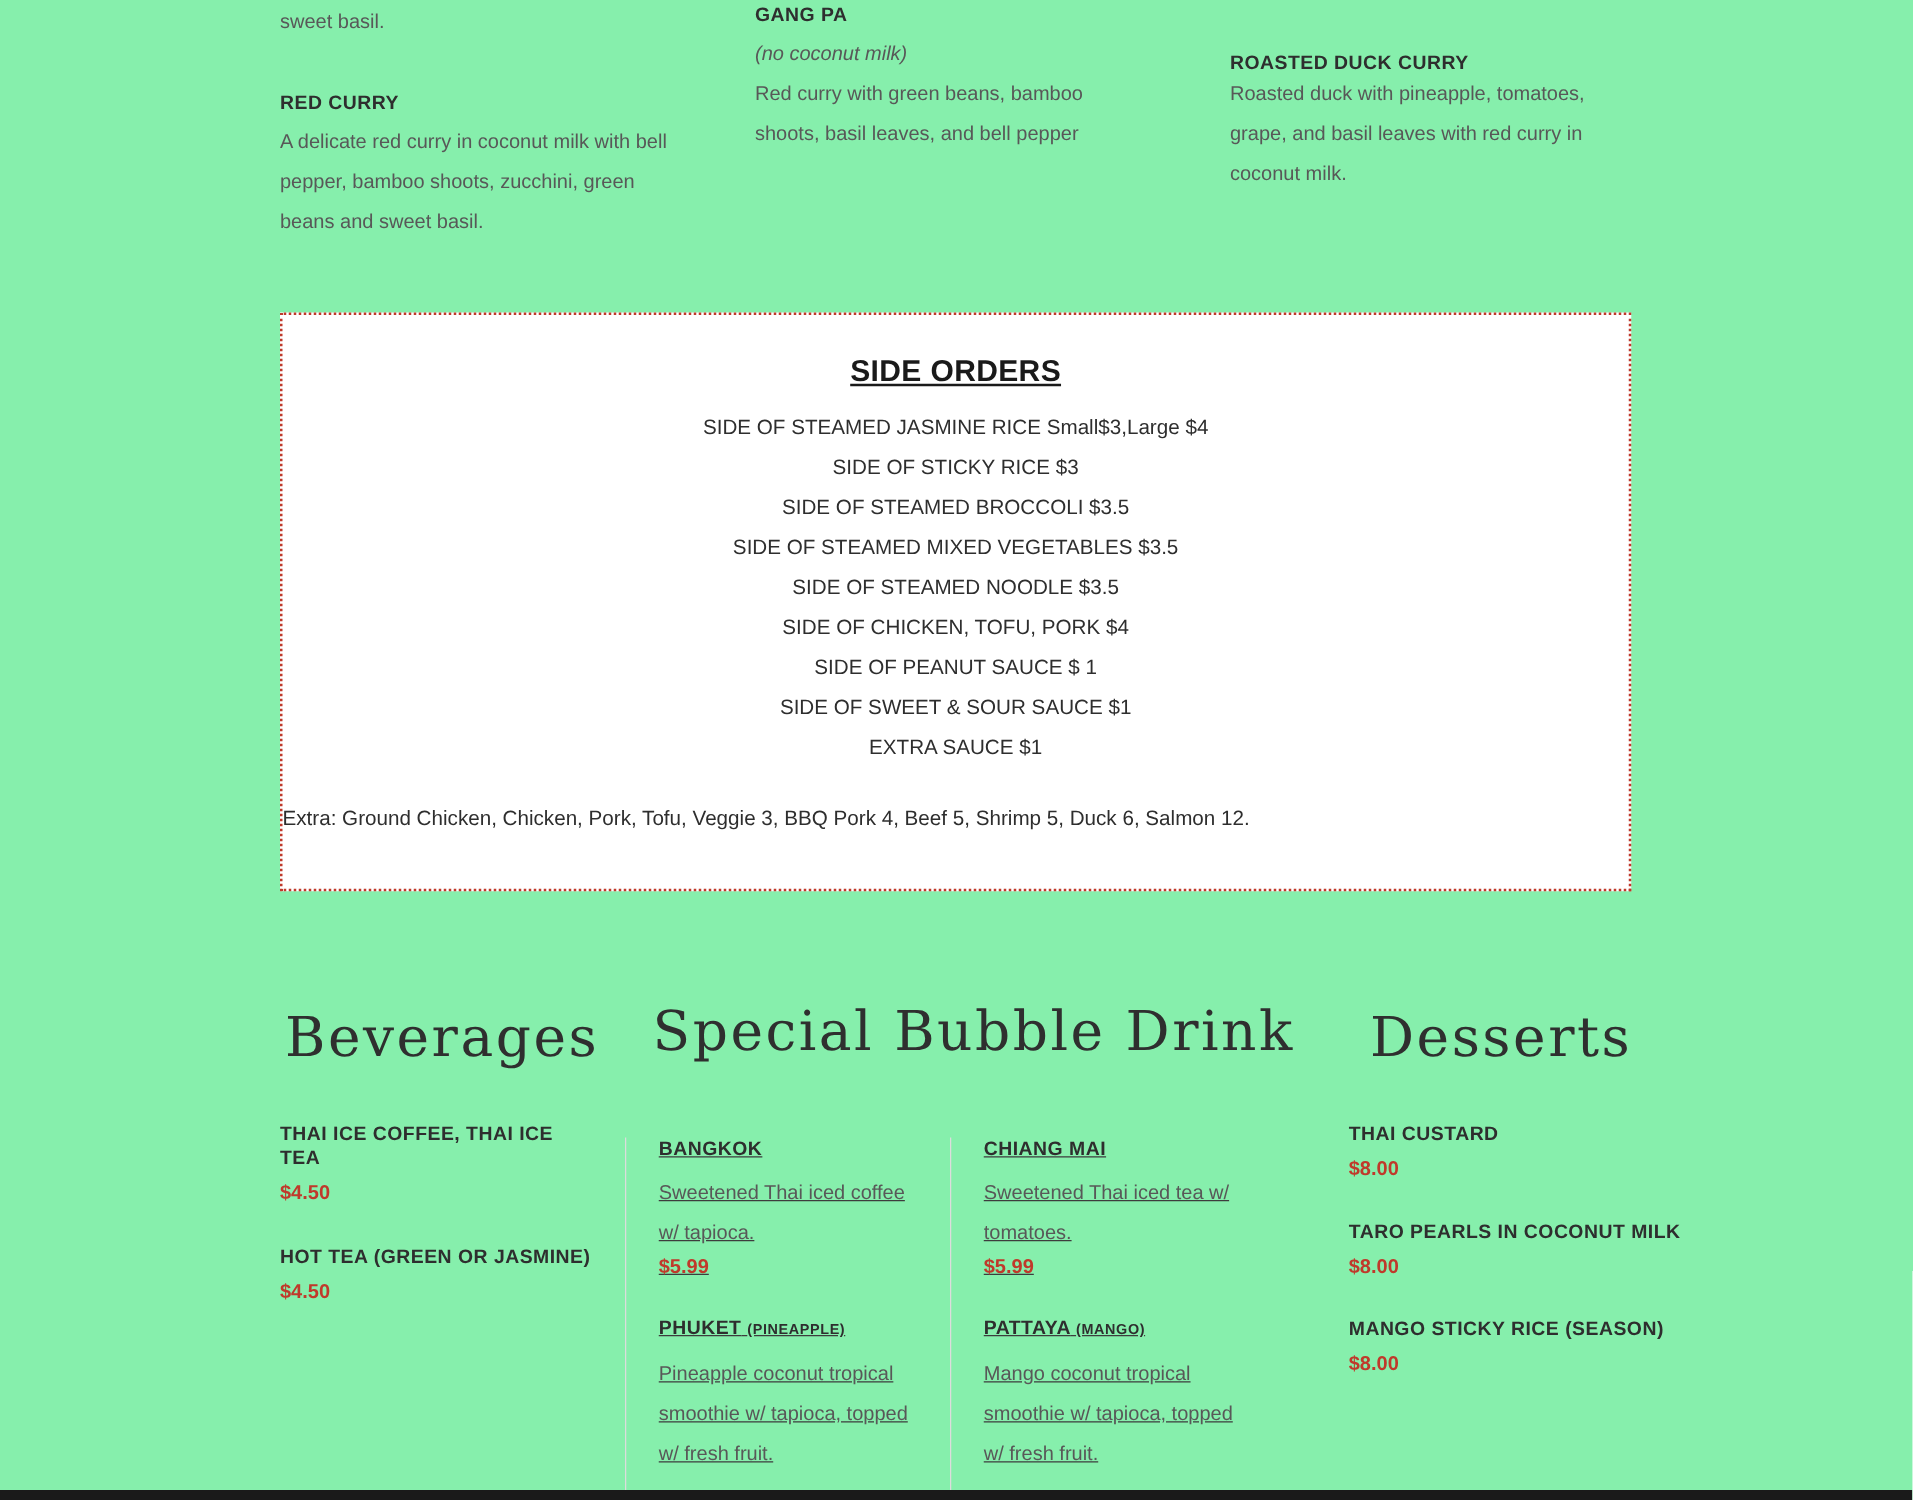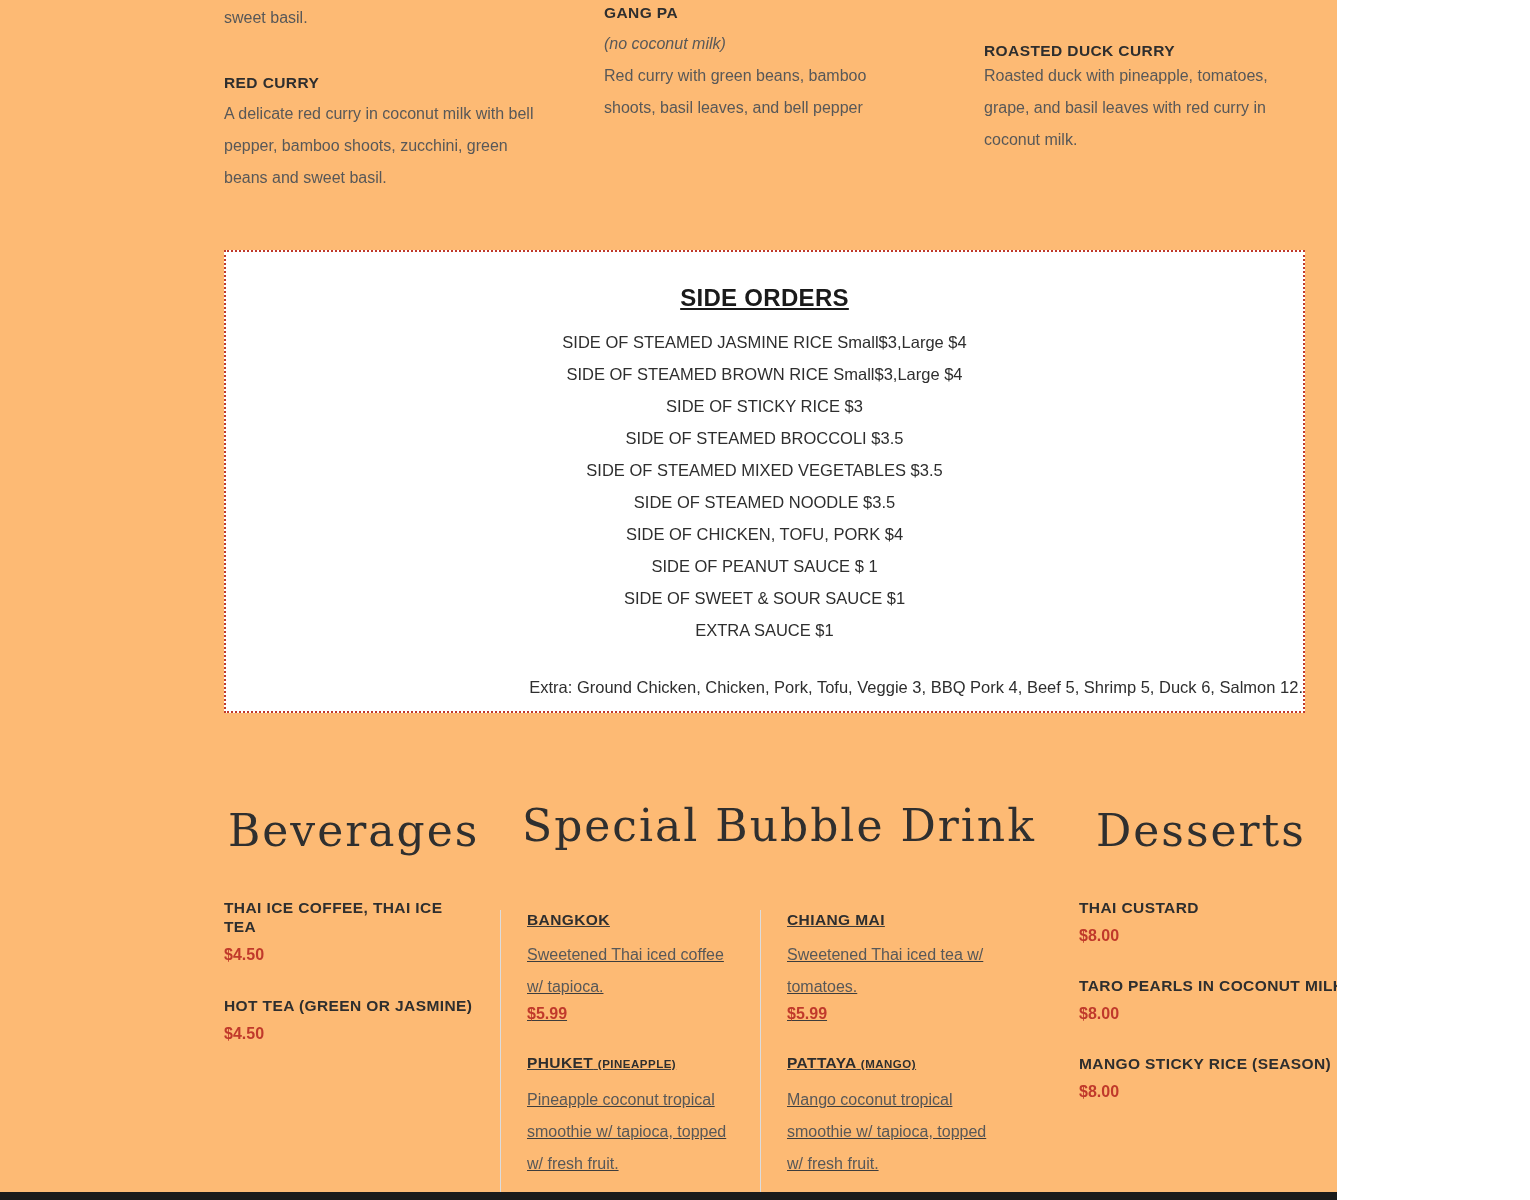--- a/index.html
+++ b/index.html
@@ -5,24 +5,24 @@
   * { box-sizing: border-box; }
   html, body {
     margin: 0;
     padding: 0;
     background: #ffffff;
     font-family: "Liberation Sans", sans-serif;
     color: #3d3d3d;
   }
   .page {
     position: relative;
-    width: 1337px;
+    width: 1530px;
     height: 1200px;
     overflow: hidden;
-    background: #fdba74;
+    background: #86efac;
   }
 
   
   .curry-row {
     position: absolute;
     top: 0;
     left: 0;
     width: 1530px;
     height: 230px;
   }
@@ -87,21 +87,21 @@
     padding: 0;
   }
   .side-list li {
     text-align: center;
     font-size: 16.5px;
     line-height: 32px;
     color: #2e2e2e;
     font-weight: 400;
   }
   .side-extra {
-    text-align: right;
+    text-align: left;
     font-size: 16.5px;
     color: #2e2e2e;
     margin-top: 32px;
   }
 
   
   .section-heading {
     font-family: "DejaVu Serif", "Liberation Serif", serif;
     font-size: 44px;
     font-weight: 400;
@@ -193,21 +193,20 @@
     <div class="col col-3">
       <h3 class="dish-title c3-title">ROASTED DUCK CURRY</h3>
       <p class="dish-desc c3-desc">Roasted duck with pineapple, tomatoes, grape, and basil leaves with red curry in coconut milk.</p>
     </div>
   </div>
 
   <div class="side-box">
     <h2 class="side-title">SIDE ORDERS</h2>
     <ul class="side-list">
       <li>SIDE OF STEAMED JASMINE RICE Small$3,Large $4</li>
-      <li>SIDE OF STEAMED BROWN RICE Small$3,Large $4</li>
       <li>SIDE OF STICKY RICE $3</li>
       <li>SIDE OF STEAMED BROCCOLI $3.5</li>
       <li>SIDE OF STEAMED MIXED VEGETABLES $3.5</li>
       <li>SIDE OF STEAMED NOODLE $3.5</li>
       <li>SIDE OF CHICKEN, TOFU, PORK $4</li>
       <li>SIDE OF PEANUT SAUCE $ 1</li>
       <li>SIDE OF SWEET &amp; SOUR SAUCE $1</li>
       <li>EXTRA SAUCE $1</li>
     </ul>
     <p class="side-extra">Extra: Ground Chicken, Chicken, Pork, Tofu, Veggie 3, BBQ Pork 4, Beef 5, Shrimp 5, Duck 6, Salmon 12.</p>

